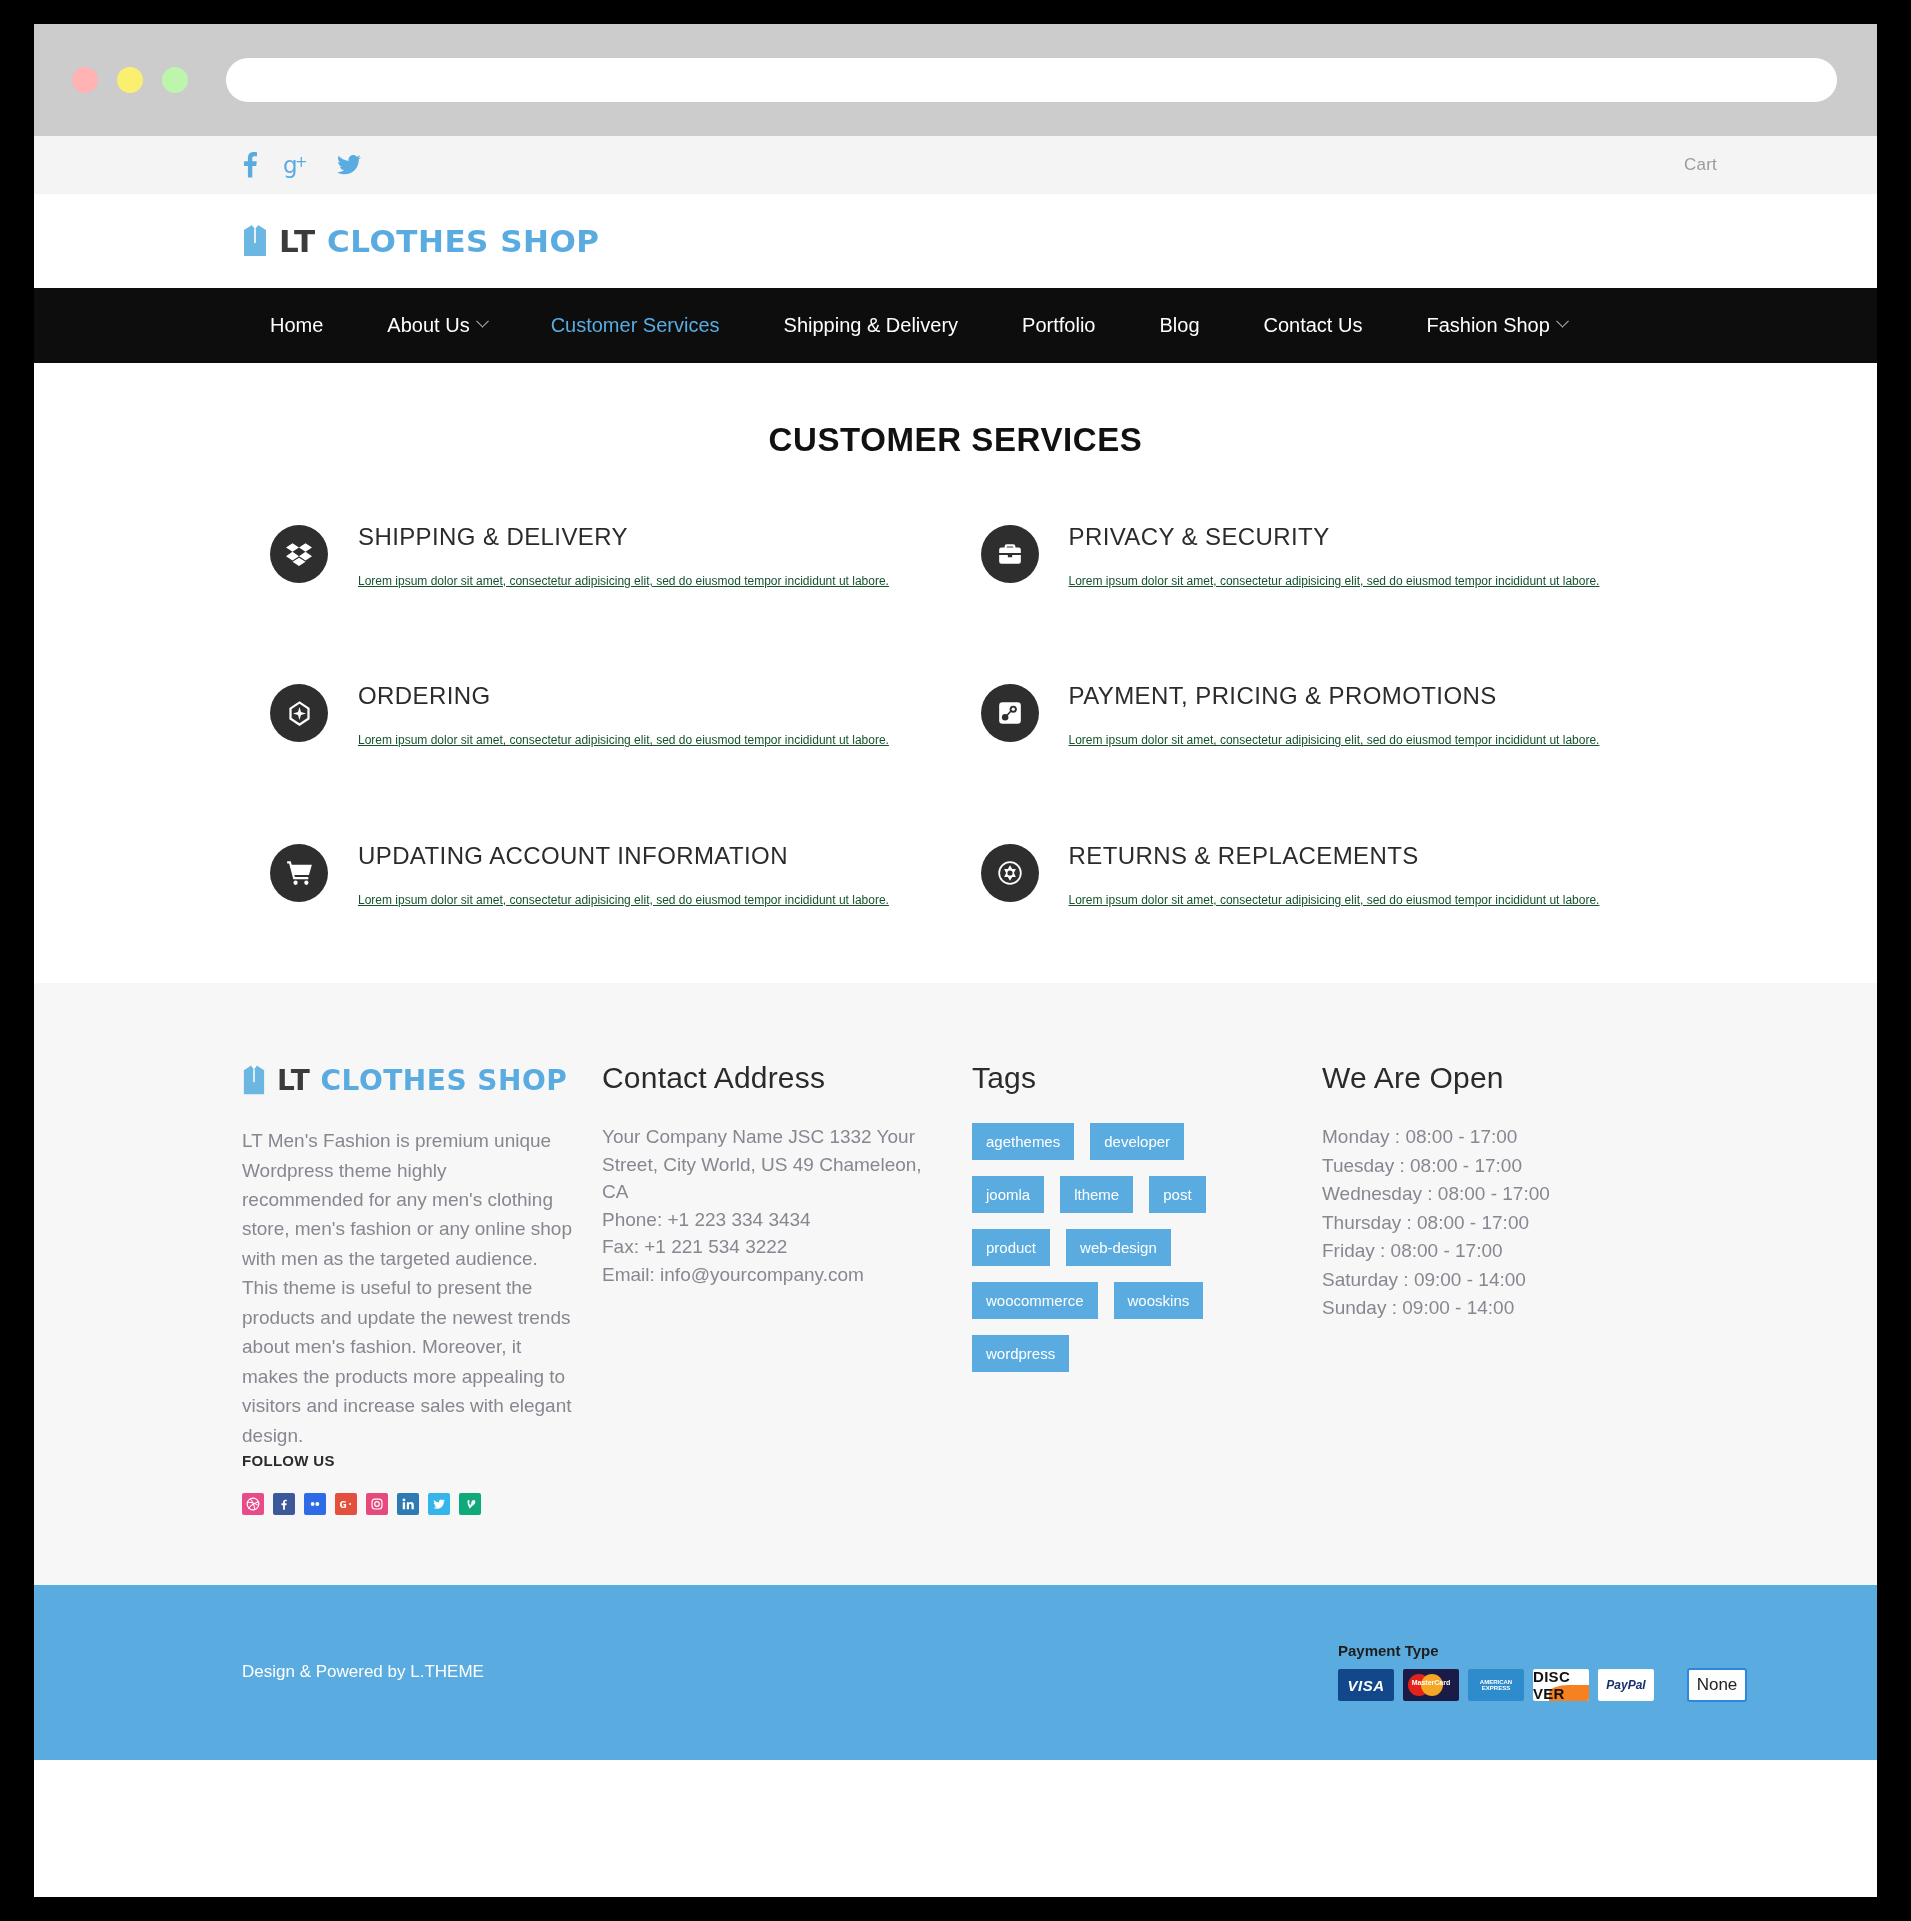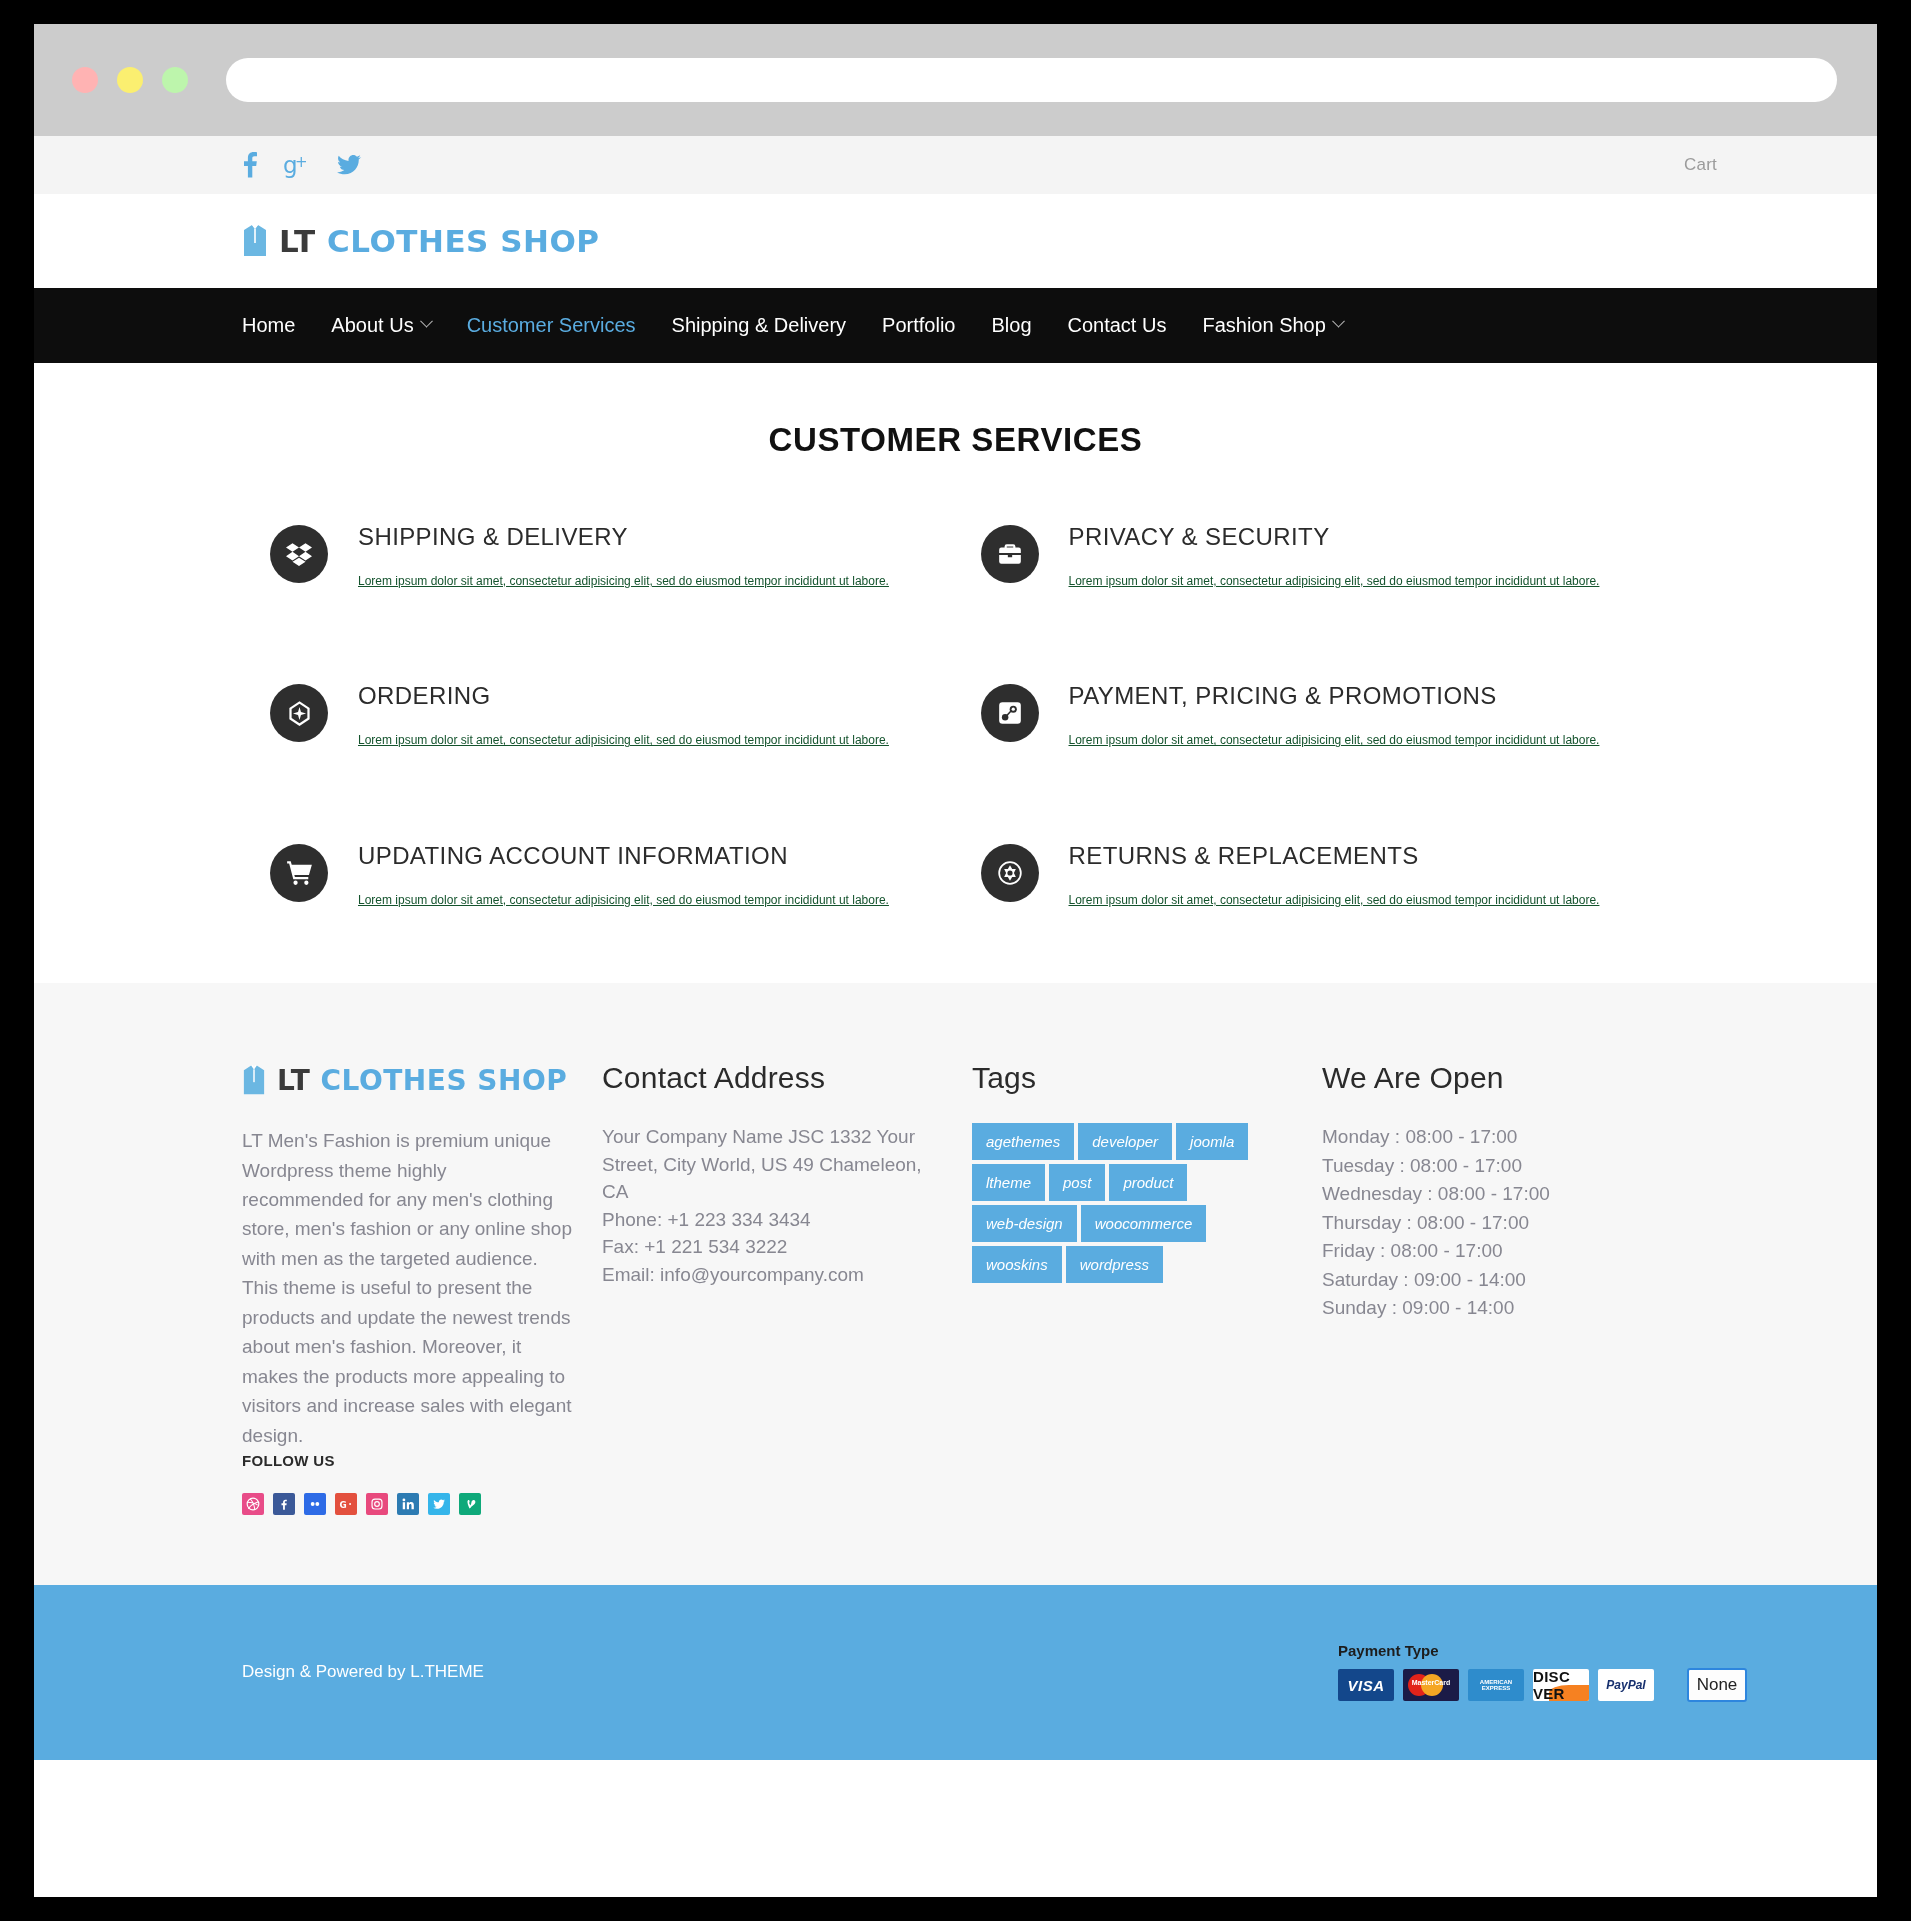--- a/index.html
+++ b/index.html
@@ -87,20 +87,21 @@
   }
   .nav-item {
     color: #ffffff;
     font-size: 20px;
     margin-right: 36px;
     display: flex;
     align-items: center;
     gap: 8px;
     white-space: nowrap;
     cursor: pointer;
+    margin-left: 28px;
   }
   .nav-item.active { color: #5aace0; }
   .caret {
     display: inline-block;
     width: 9px; height: 9px;
     border-right: 1.6px solid #b9b9b9;
     border-bottom: 1.6px solid #b9b9b9;
     transform: rotate(45deg) translate(-3px,-3px);
   }
 
@@ -185,21 +186,21 @@
     color: #2b2b2b;
     font-weight: 400;
     margin-bottom: 28px;
     letter-spacing: .2px;
   }
   .f-line {
     font-size: 19px;
     line-height: 1.45;
     color: #878791;
   }
-  .tags { display: flex; flex-wrap: wrap; gap: 4px; max-width: 300px; font-style: italic; }
+  .tags { display: flex; flex-wrap: wrap; gap: 16px; max-width: 300px; }
   .tag {
     background: #5aace0;
     color: #ffffff;
     font-size: 15px;
     padding: 11px 14px;
     line-height: 1;
     white-space: nowrap;
     cursor: pointer;
   }
   .hours-line {

